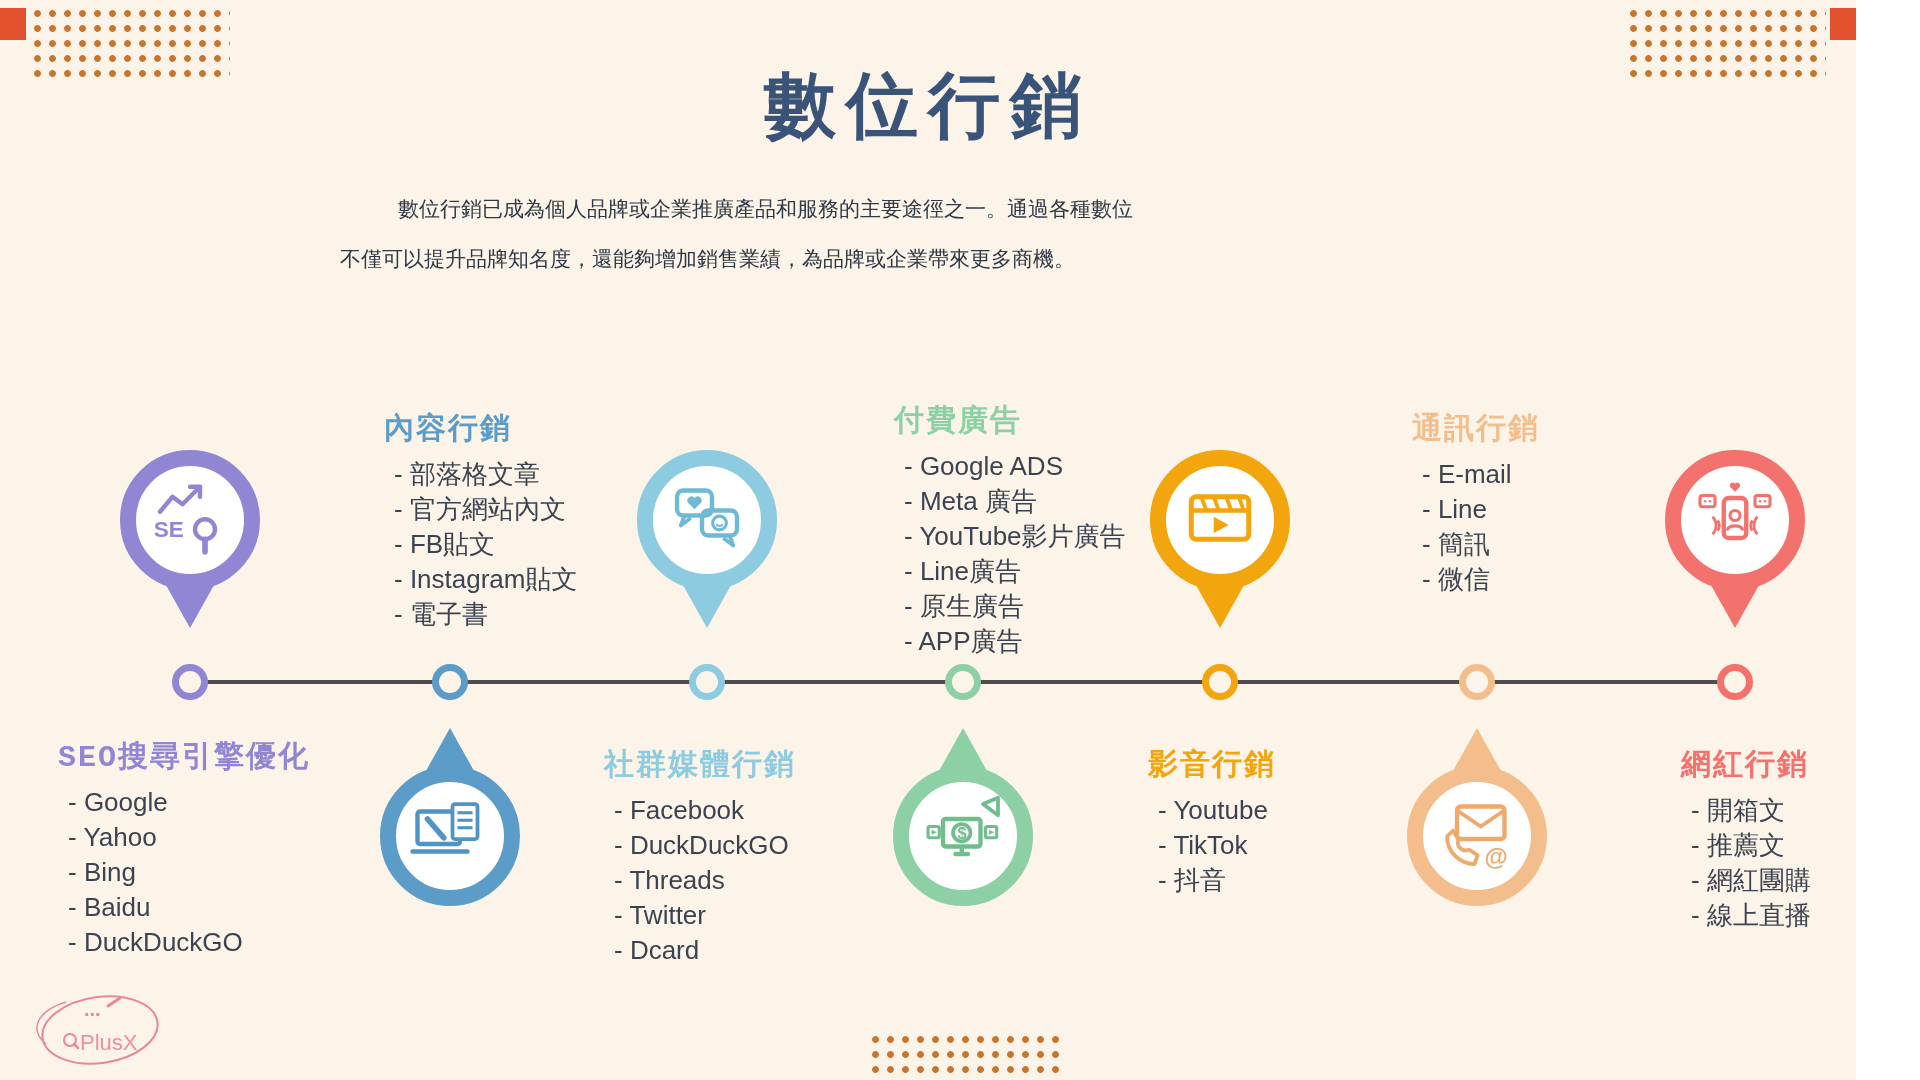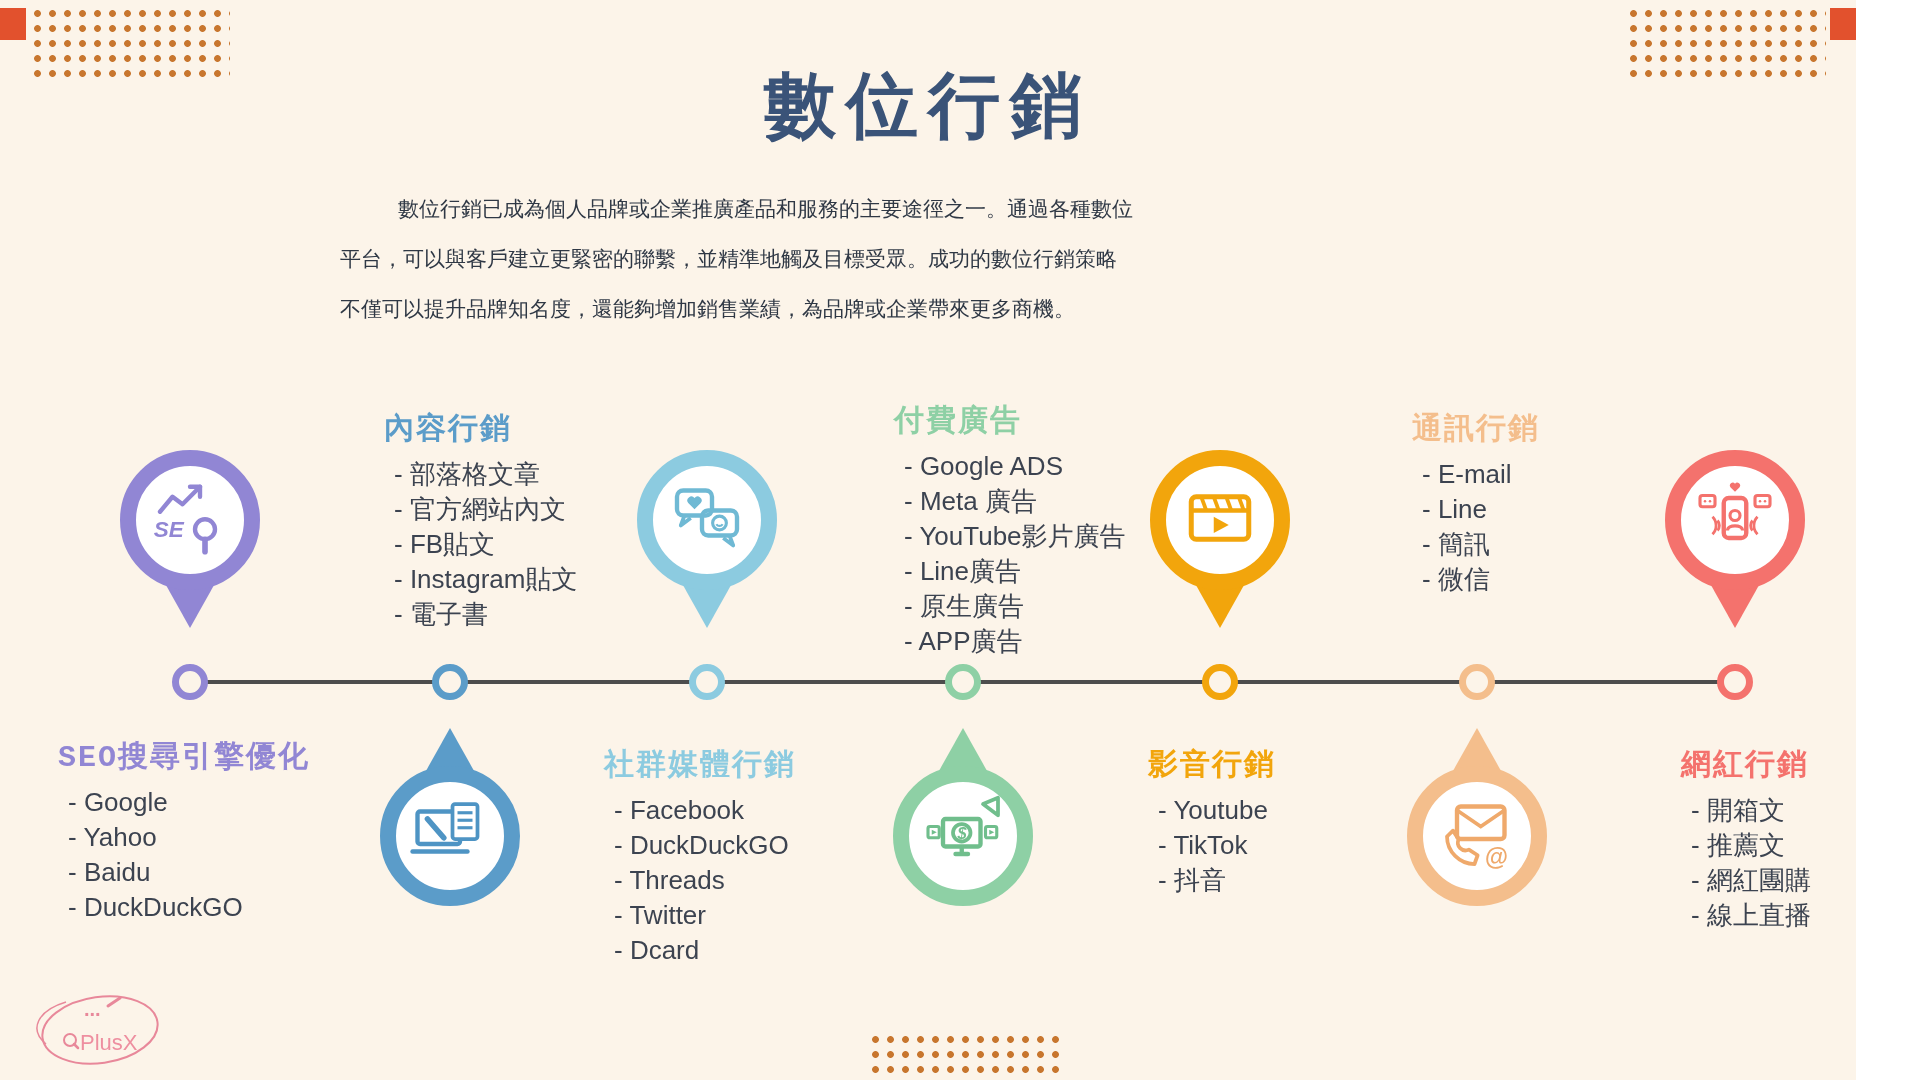--- a/index.html
+++ b/index.html
@@ -31,21 +31,21 @@
     font-family:"DejaVu Serif",serif; font-size:21px; line-height:50px; color:#2F3845;
   }
   .intro-line.indent{text-indent:58px;}
   
   .tl-line{position:absolute; left:190px; top:680px; width:1545px; height:4px; background:#4D4D4D; z-index:1;}
   .marker{
     position:absolute; top:664px; width:36px; height:36px; box-sizing:border-box;
     border-radius:50%; background:#FCF4E9; border:7px solid var(--c); z-index:2;
   }
   
-  .pin{position:absolute; width:140px; color:var(--c); z-index:2;font-style:italic;}
+  .pin{position:absolute; width:140px; color:var(--c); z-index:2;}
   .pin-circle{
     width:140px; height:140px; box-sizing:border-box; border-radius:50%;
     background:#fff; border:16px solid var(--c);
     display:flex; align-items:center; justify-content:center; position:relative; z-index:2;
   }
   .pin-tail{width:0; height:0; border-left:28px solid transparent; border-right:28px solid transparent; margin:0 auto;}
   .pin.down .pin-tail{border-top:50px solid currentColor; margin-top:-12px;}
   .pin.up .pin-tail{border-bottom:50px solid currentColor; margin-bottom:-12px;}
   
   .label{position:absolute;}
@@ -69,21 +69,20 @@
 
   <div class="dots dots-tl"></div>
   <div class="dots dots-tr"></div>
   <div class="dots dots-bc"></div>
   <div class="corner-sq sq-tl"></div>
   <div class="corner-sq sq-tr"></div>
 
   <h1 class="page-title">數位行銷</h1>
   <div class="intro">
     <div class="intro-line indent">數位行銷已成為個人品牌或企業推廣產品和服務的主要途徑之一。通過各種數位</div>
-    <div class="intro-line">平台，可以與客戶建立更緊密的聯繫，並精準地觸及目標受眾。成功的數位行銷策略</div>
     <div class="intro-line">不僅可以提升品牌知名度，還能夠增加銷售業績，為品牌或企業帶來更多商機。</div>
   </div>
 
   <div class="tl-line"></div>
   <div class="marker n1" style="left:172px;"></div>
   <div class="marker n2" style="left:432px;"></div>
   <div class="marker n3" style="left:689px;"></div>
   <div class="marker n4" style="left:945px;"></div>
   <div class="marker n5" style="left:1202px;"></div>
   <div class="marker n6" style="left:1459px;"></div>
@@ -208,20 +207,21 @@
         </svg>
       </span>
     </div>
     <div class="pin-tail"></div>
   </div>
 
   <div class="label n1" style="left:58px;top:736px;">
     <div class="node-title">SEO搜尋引擎優化</div>
     <div class="node-item">- Google</div>
     <div class="node-item">- Yahoo</div>
+    <div class="node-item">- Bing</div>
     <div class="node-item">- Baidu</div>
     <div class="node-item">- DuckDuckGO</div>
   </div>
 
   <div class="label n2" style="left:384px;top:408px;">
     <div class="node-title">內容行銷</div>
     <div class="node-item">- 部落格文章</div>
     <div class="node-item">- 官方網站內文</div>
     <div class="node-item">- FB貼文</div>
     <div class="node-item">- Instagram貼文</div>

